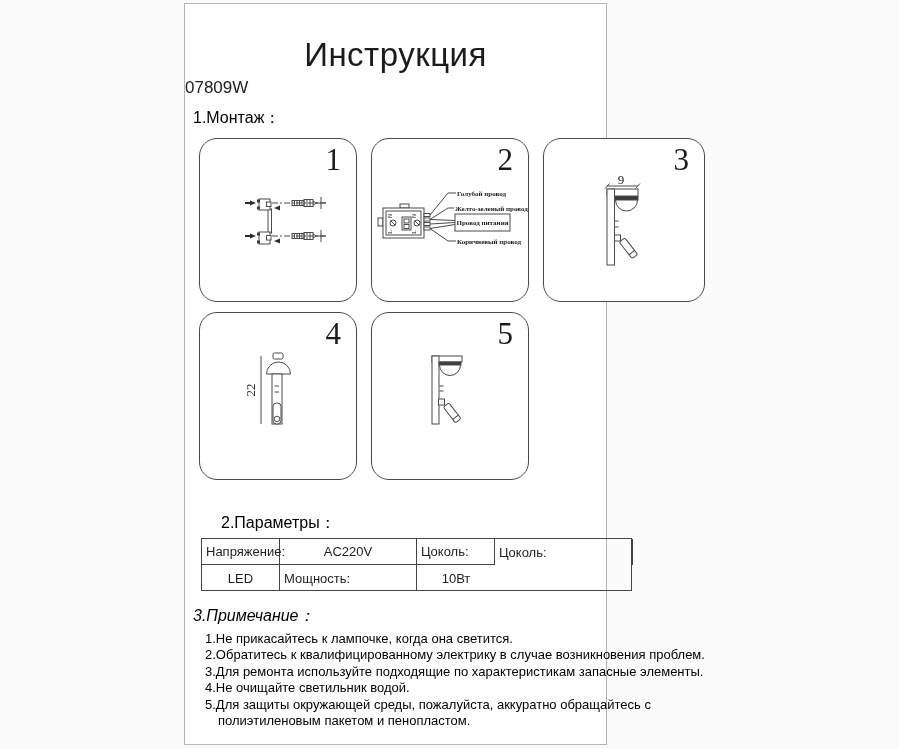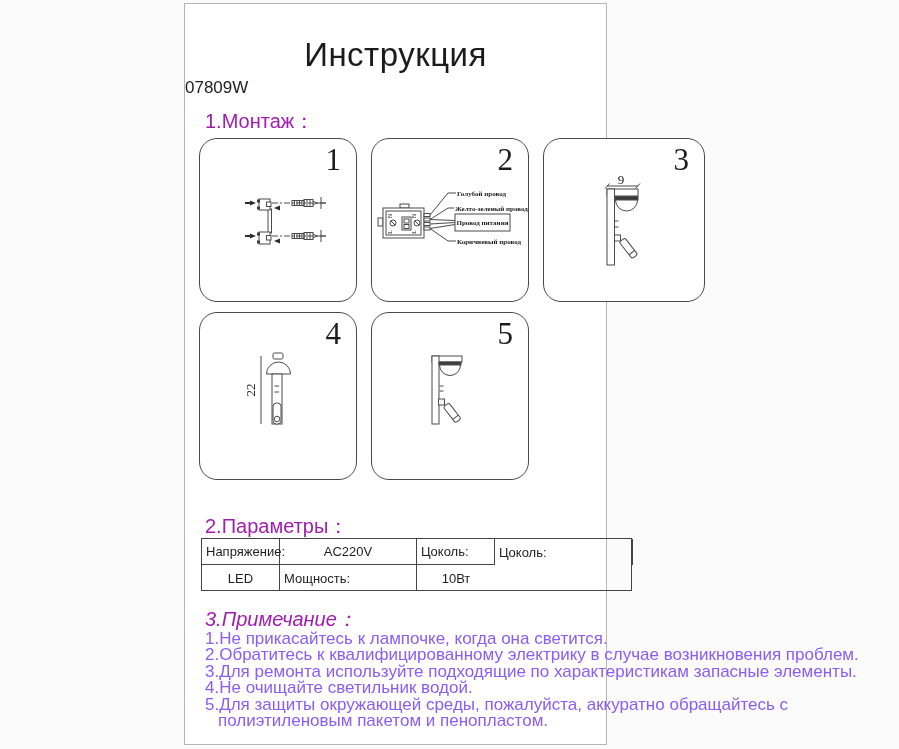--- a/index.html
+++ b/index.html
@@ -16,24 +16,24 @@
   }
   .title{
     position:absolute;left:0;top:32px;width:100%;
     text-align:center;font-size:33px;color:#1b1b1b;letter-spacing:.5px;
   }
   .model{
     position:absolute;left:0;top:74px;width:100%;
     font-size:17px;color:#222;
   }
   .sec-heading{
-    position:absolute;left:20px;font-size:20px;color:#a21caf;
+    position:absolute;left:8px;font-size:16px;color:#000000;
   }
   .h-montage{top:104px;}
-  .h-params{top:509px;}
+  .h-params{top:509px;margin-left:28px;}
   .h-notes{top:602px;font-style:italic;}
   .panel{
     position:absolute;width:158px;height:164px;
     border:1px solid #4a4a4a;border-radius:18px;background:#fff;
     box-sizing:border-box;
   }
   .panel .num{
     position:absolute;top:4px;right:15px;
     font-family:"Liberation Serif", serif;font-size:31px;color:#1c1c1c;
     line-height:1.1;
@@ -56,21 +56,21 @@
   .params-table .cell{
     border-right:1px solid #444;border-bottom:1px solid #444;
     display:flex;align-items:center;box-sizing:border-box;
   }
   .params-table .cell.last-col{border-right:none;}
   .params-table .cell.last-row{border-bottom:none;}
   .params-table .lbl{padding-left:4px;}
   .params-table .val{justify-content:center;}
   .notes{
     position:absolute;left:20px;top:627px;width:505px;
-    font-size:17px;line-height:16.4px;color:#8b5cf6;
+    font-size:13px;line-height:16.4px;color:#000000;
   }
   .note-line{white-space:nowrap;}
   .note-line.cont{padding-left:13px;}
 </style>
 </head>
 <body>
 
 <div class="doc">
 
   <div class="title">Инструкция</div>

